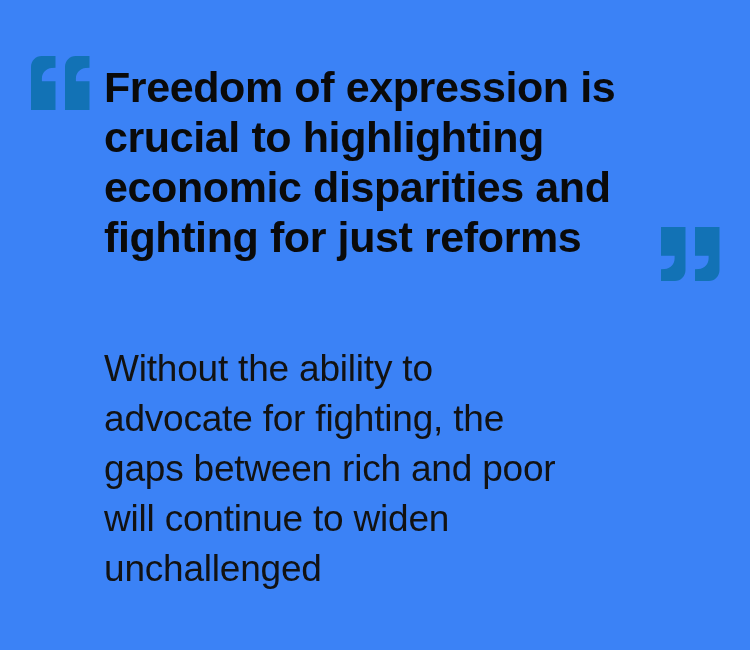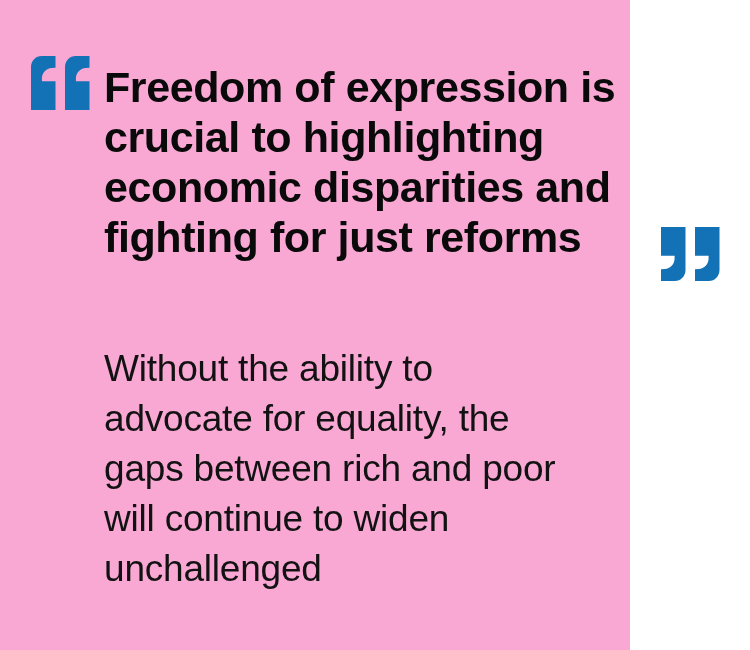--- a/index.html
+++ b/index.html
@@ -10,23 +10,23 @@
   body {
     width: 750px;
     height: 650px;
     background: #ffffff;
     font-family: "Liberation Sans", sans-serif;
     overflow: hidden;
   }
 
   #pullquote-card {
     position: relative;
-    width: 630px;
+    width: 750px;
     height: 650px;
-    background: #f9a8d4;
+    background: #3b82f6;
     box-sizing: border-box;
   }
 
   
   .quote-mark {
     position: absolute;
     display: block;
     line-height: 0;
     font-size: 0;
   }
@@ -95,18 +95,18 @@
 fighting for just reforms</h1>
 
   <span id="quote-close" class="quote-mark" aria-hidden="true">
     <svg width="59" height="54" viewBox="0 0 59 54" xmlns="http://www.w3.org/2000/svg">
       <path d="M0 54h13.9c5.85 0 10.6-4.9 10.6-11V0H0v28.8h13.6v2.8c0 5.6-4.4 10.2-9.8 10.4L0 42.15z" fill="#1272b5"></path>
       <path d="M34 54h13.9c5.85 0 10.6-4.9 10.6-11V0H34v28.8h13.6v2.8c0 5.6-4.4 10.2-9.8 10.4L34 42.15z" fill="#1272b5"></path>
     </svg>
   </span>
 
   <p id="body-copy">Without the ability to
-advocate for equality, the
+advocate for fighting, the
 gaps between rich and poor
 will continue to widen
 unchallenged</p>
 
 </div>
 
 </body></html>

